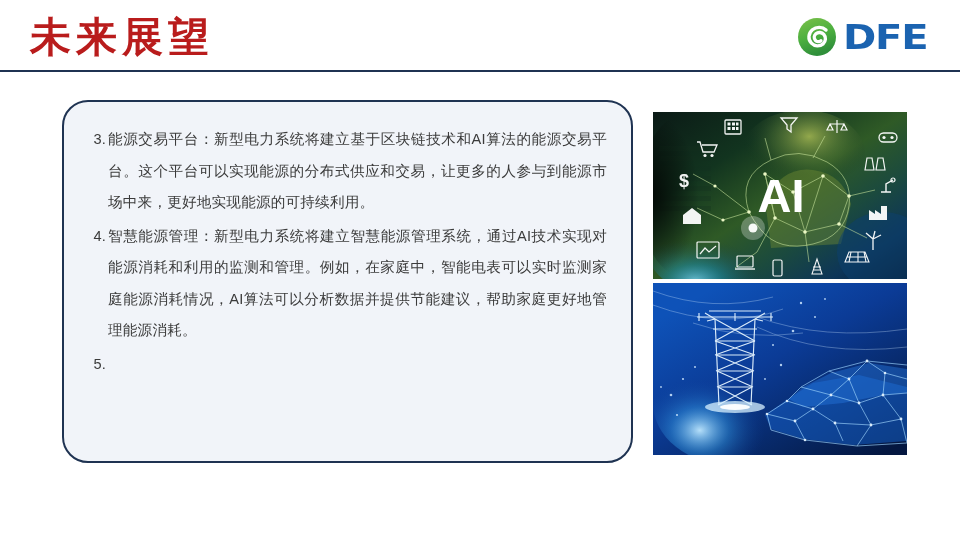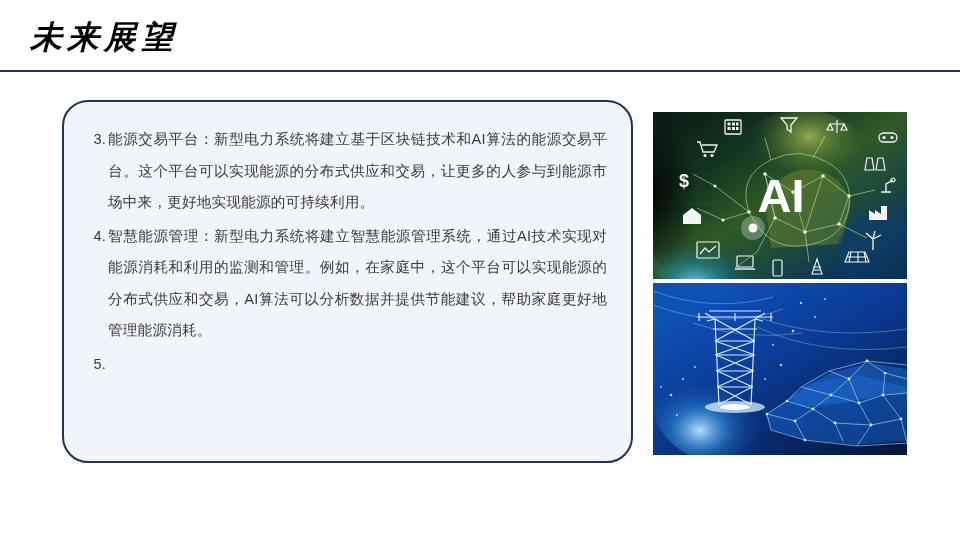--- a/index.html
+++ b/index.html
@@ -14,25 +14,24 @@
     position: relative;
     width: 960px; height: 540px;
     background: #ffffff;
   }
 
   
   .slide-title {
     position: absolute;
     left: 30px; top: 16px;
     font-family: "Liberation Serif", "DejaVu Serif", serif;
-    font-size: 32px;
+    font-size: 41px;
     font-weight: 700;
-    font-style: italic;
     letter-spacing: 5px;
-    color: #000000;
+    color: #b91c1c;
     line-height: 42px;
     white-space: nowrap;
   }
   .title-rule {
     position: absolute;
     left: 0; top: 70px;
     width: 960px; height: 2px;
     background: #1f3352;
   }
 
@@ -110,30 +109,44 @@
   .img-top svg, .img-bottom svg { display: block; width: 100%; height: 100%; }
 </style>
 </head>
 <body>
 
 <div class="slide">
 
   <div class="slide-title">未来展望</div>
   <div class="title-rule"></div>
 
+  <div class="logo">
+    <svg class="logo-mark" viewBox="0 0 40 40">
+      <defs>
+        <linearGradient id="gGreen" x1="0" y1="0" x2="0.35" y2="1">
+          <stop offset="0%" stop-color="#7cc14a"></stop>
+          <stop offset="55%" stop-color="#4caf3f"></stop>
+          <stop offset="100%" stop-color="#2f8f3a"></stop>
+        </linearGradient>
+      </defs>
+      <circle cx="20" cy="20" r="19" fill="url(#gGreen)"></circle>
+      <path d="M29 13c-3.6-3.4-9.6-3.6-13.6-.2-4.2 3.5-4.6 9.6-1 13.4 3.1 3.3 8.4 3.6 11.7.7 2.8-2.5 3.1-6.8.7-9.5-2-2.3-5.6-2.6-7.9-.6-1.9 1.7-2.2 4.6-.5 6.5 1.4 1.6 3.9 1.8 5.5.4" fill="none" stroke="#ffffff" stroke-width="3.4" stroke-linecap="round"></path>
+    </svg>
+    <span class="logo-text">DFE</span>
+  </div>
 
   <div class="content-box">
     <ol class="bullets">
       <li>
         <span class="num">3.</span>
         <span>能源交易平台：新型电力系统将建立基于区块链技术和AI算法的能源交易平台。这个平台可以实现能源的分布式供应和交易，让更多的人参与到能源市场中来，更好地实现能源的可持续利用。</span>
       </li>
       <li>
         <span class="num">4.</span>
-        <span>智慧能源管理：新型电力系统将建立智慧能源管理系统，通过AI技术实现对能源消耗和利用的监测和管理。例如，在家庭中，这个平台可以实现能源的分布式供应和交易，AI算法可以分析数据并提供节能建议，帮助家庭更好地管理能源消耗。</span>
+        <span>智慧能源管理：新型电力系统将建立智慧能源管理系统，通过AI技术实现对能源消耗和利用的监测和管理。例如，在家庭中，智能电表可以实时监测家庭能源消耗情况，AI算法可以分析数据并提供节能建议，帮助家庭更好地管理能源消耗。</span>
       </li>
       <li>
         <span class="num">5.</span>
       </li>
     </ol>
   </div>
 
   <div class="img-top">
     <svg viewBox="0 0 254 167" preserveAspectRatio="none">
       <defs>

